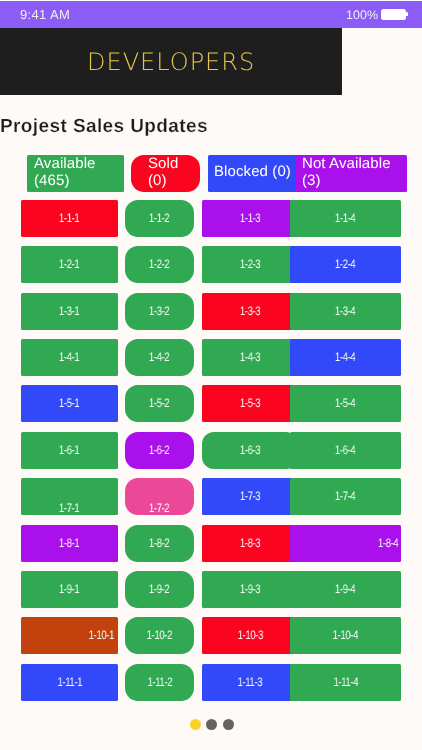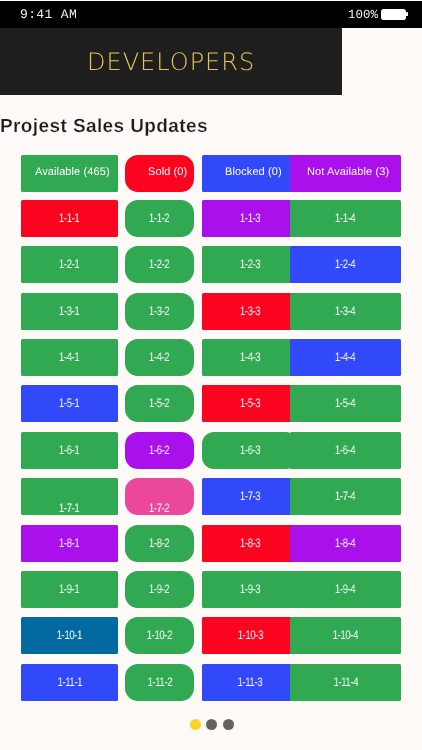--- a/index.html
+++ b/index.html
@@ -10,22 +10,21 @@
     background: #fdfaf8;
     font-family: "Liberation Sans", sans-serif;
     overflow: hidden;
   }
   .phone { position: relative; width: 422px; height: 750px; background: #fdfaf8;
            transform: translateZ(0); }
 
   
   .statusbar {
     position: absolute; top: 0; left: 0; width: 422px; height: 28px;
-    background: #000000;
-    font-family: Liberation Mono, monospace;
+    background: #8b5cf6;
   }
   .top-hairline { position: absolute; top: 0; left: 0; width: 422px; height: 1px; background: #ffffff; }
   .sb-time {
     position: absolute; left: 20px; top: 8px;
     color: #f0f0f0; font-size: 13px; letter-spacing: .35px; line-height: 14px;
   }
   .sb-right { position: absolute; right: 14px; top: 8px; display: flex; align-items: center; }
   .sb-battery-pct { color: #f0f0f0; font-size: 12.4px; line-height: 14px; letter-spacing: 0.1px; }
   .battery { position: relative; width: 27.1px; height: 10.6px; margin-left: 3.2px; top: -1.2px; }
   .battery-body { position:absolute; left:0; top:0; width: 24.6px; height: 10.6px; background: #fff; border-radius: 2.8px; }
@@ -52,21 +51,21 @@
   
   .board { position: absolute; top: 155px; left: 21px; width: 380px; }
   .row { position: relative; height: 36.5px; margin-bottom: 9.87px; }
   .row.legend { margin-bottom: 8.7px; }
   .cell {
     position: absolute; top: 0; height: 36.5px; border-radius: 1.5px;
     display: flex; align-items: center; justify-content: center;
     color: #ffffff; font-size: 12.3px;
   }
   .cell > span { display: inline-block; transform: scaleX(0.78); letter-spacing: -0.5px; }
-  .legend .cell { justify-content: center; font-size: 11px; }
+  .legend .cell { justify-content: flex-start; font-size: 15px; margin-left: 6px; }
   .legend .cell > span { transform: none; letter-spacing: 0.1px; position: relative; top: -1.3px; }
   .legend .c1 { padding-left: 6.6px; }
   .legend .c2 { padding-left: 17.4px; }
   .legend .c3 { padding-left: 6.3px; }
   .legend .c4 { padding-left: 6.0px; }
   .c1 { left: 0;     width: 96.7px; }
   .c2 { left: 104.4px; width: 68.7px; border-radius: 13px; }
   .c3 { left: 180.9px; width: 96px; }
   .c4 { left: 269px; width: 111px; }
 
@@ -215,40 +214,40 @@
         <div class="row">
           <div class="cell c1" style="background: rgb(169, 16, 236);">
             <span>1-8-1</span>
           </div>
           <div class="cell c2" style="background: rgb(49, 169, 83);">
             <span>1-8-2</span>
           </div>
           <div class="cell c3" style="background: rgb(251, 4, 32);">
             <span>1-8-3</span>
           </div>
-          <div class="cell c4" style="background: rgb(169, 16, 236);">
+          <div class="cell c4" style="background: rgb(169, 16, 236); justify-content: flex-end;">
             <span>1-8-4</span>
           </div>
         </div>
         <div class="row">
           <div class="cell c1" style="background: rgb(49, 169, 83);">
             <span>1-9-1</span>
           </div>
           <div class="cell c2" style="background: rgb(49, 169, 83);">
             <span>1-9-2</span>
           </div>
           <div class="cell c3" style="background: rgb(49, 169, 83);">
             <span>1-9-3</span>
           </div>
           <div class="cell c4" style="background: rgb(49, 169, 83);">
             <span>1-9-4</span>
           </div>
         </div>
         <div class="row">
-          <div class="cell c1" style="background: #0369a1;">
+          <div class="cell c1" style="background: #c2410c; justify-content: flex-end;">
             <span>1-10-1</span>
           </div>
           <div class="cell c2" style="background: rgb(49, 169, 83);">
             <span>1-10-2</span>
           </div>
           <div class="cell c3" style="background: rgb(251, 4, 32);">
             <span>1-10-3</span>
           </div>
           <div class="cell c4" style="background: rgb(49, 169, 83);">
             <span>1-10-4</span>

